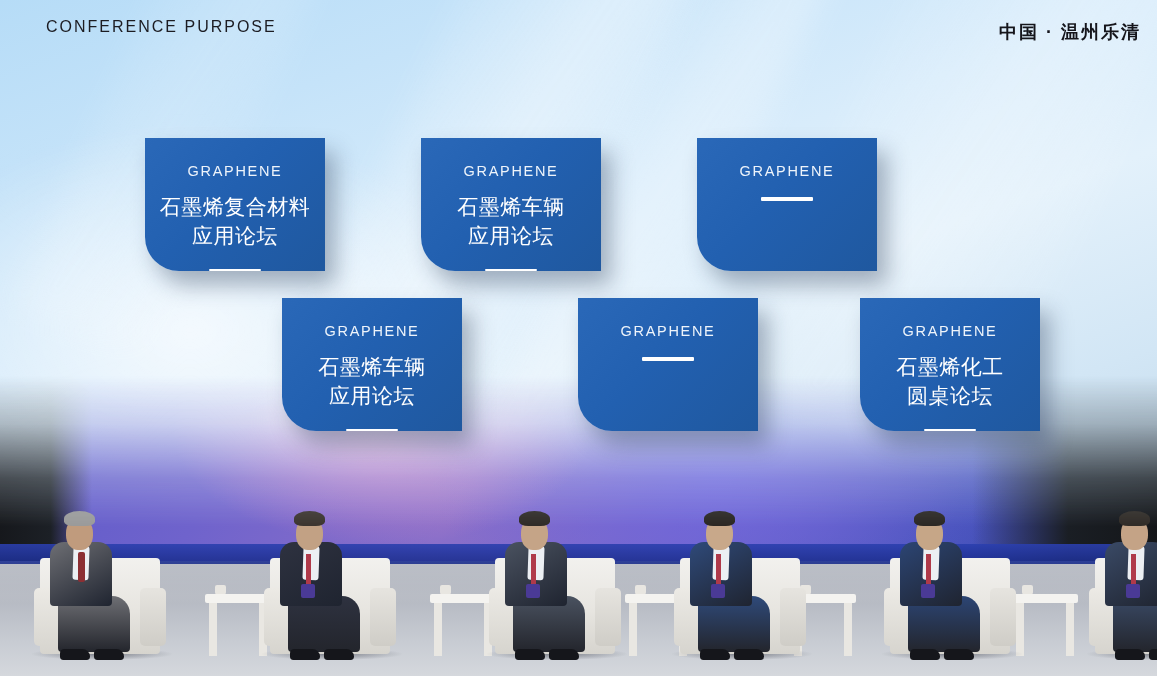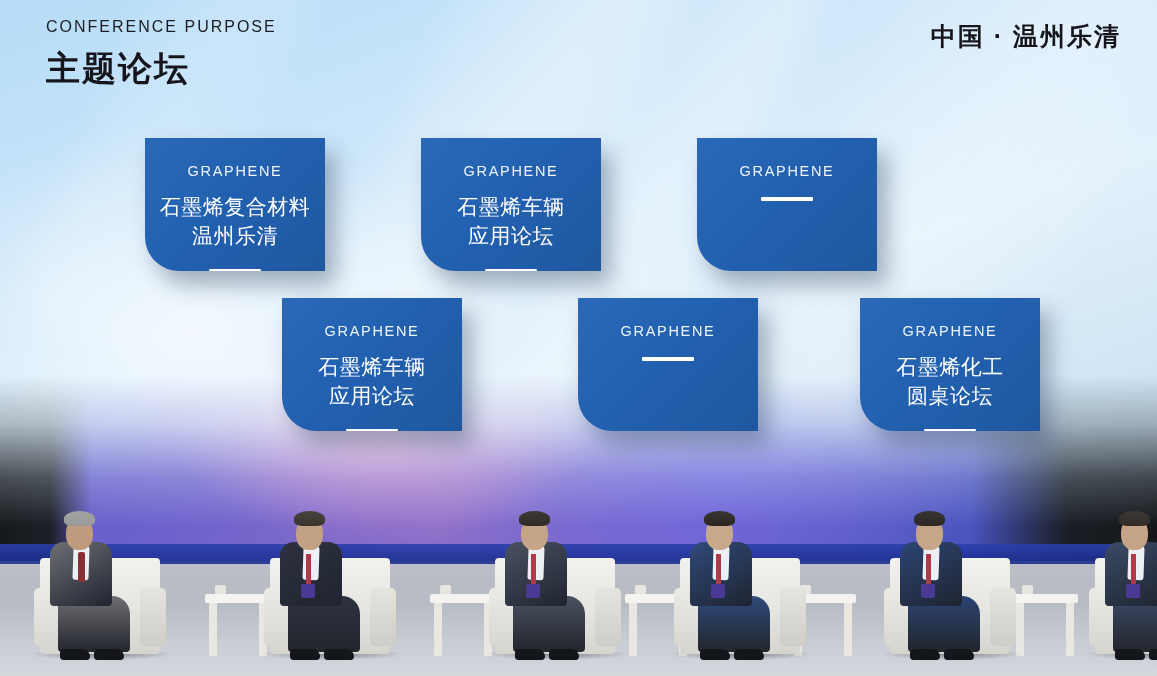--- a/index.html
+++ b/index.html
@@ -60,23 +60,23 @@
     margin-top: 14px;
     font-size: 34px;
     font-weight: 700;
     color: #15151b;
     letter-spacing: 2px;
     line-height: 1.1;
     white-space: nowrap;
   }
   .location {
     position: absolute;
-    right: 36px;
+    right: 16px;
     top: 20px;
-    font-size: 25px;
+    font-size: 18px;
     font-weight: 700;
     color: #15151b;
     letter-spacing: 2px;
     white-space: nowrap;
     z-index: 6;
   }
 
   
   .photo {
     position: absolute;
@@ -399,29 +399,28 @@
           <div class="lanyard"></div>
           <div class="badge"></div>
           <div class="head" style="background:#c4a386"></div>
           <div class="hair" style="background:#302b26"></div>
         </div>
       </div>
   </div>
 
   <div class="header">
     <div class="eyebrow">CONFERENCE PURPOSE</div>
-    <div class="title-cn">主题论坛</div>
   </div>
   <div class="location">中国 · 温州乐清</div>
 
   <div id="cards-host">
       <div class="card" style="left: 145px; top: 138px; width: 180px; height: 133px;">
         <div class="gr">GRAPHENE</div>
         <div class="cn">石墨烯复合材料
-温州乐清</div>
+应用论坛</div>
         <div class="bar"></div>
       </div>
       <div class="card" style="left: 421px; top: 138px; width: 180px; height: 133px;">
         <div class="gr">GRAPHENE</div>
         <div class="cn">石墨烯车辆
 应用论坛</div>
         <div class="bar"></div>
       </div>
       <div class="card" style="left: 697px; top: 138px; width: 180px; height: 133px;">
         <div class="gr">GRAPHENE</div>

